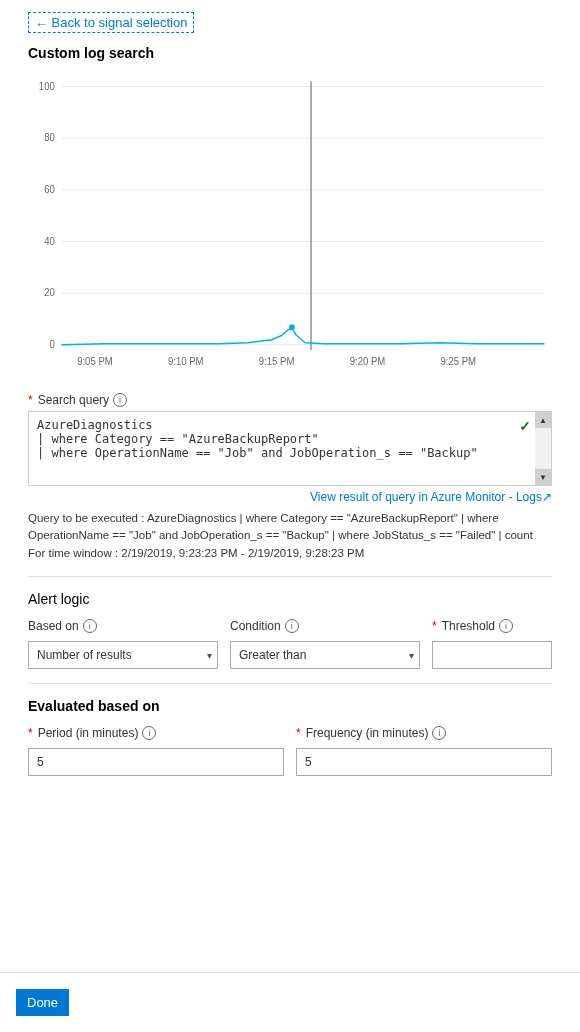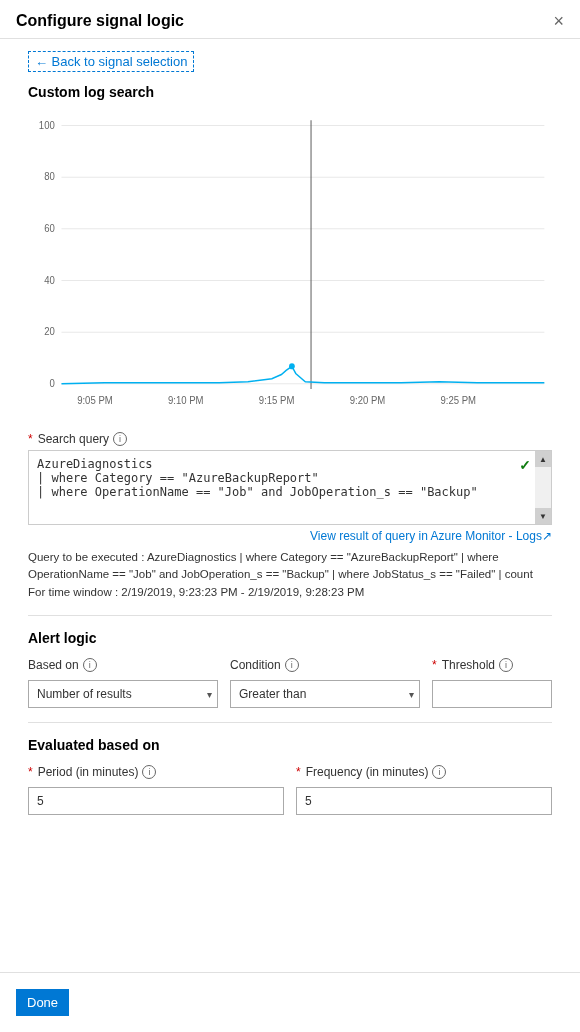--- a/index.html
+++ b/index.html
@@ -159,21 +159,21 @@
       line-height: 1.5;
       margin-top: 6px;
     }
     .divider {
       border: none;
       border-top: 1px solid #e0e0e0;
       margin: 14px 0;
     }
     .alert-logic-title {
       font-size: 14px;
-      font-weight: 700;
+      font-weight: 400;
       color: #000;
       margin-bottom: 12px;
     }
     .form-row {
       display: flex;
       gap: 12px;
       margin-bottom: 14px;
       align-items: flex-end;
     }
     .form-group {
@@ -264,24 +264,20 @@
       padding: 6px 11px;
       font-size: 13px;
       cursor: pointer;
       font-family: inherit;
     }
   </style>
 </head>
 <body>
 
 <div class="panel">
-  <div class="panel-header">
-    <span class="panel-title">Configure signal logic</span>
-    <button class="close-btn">×</button>
-  </div>
 
   <div class="panel-body">
     
     <a class="back-link">← Back to signal selection</a>
 
     
     <div class="section-title">Custom log search</div>
 
     
     <div class="chart-container">

